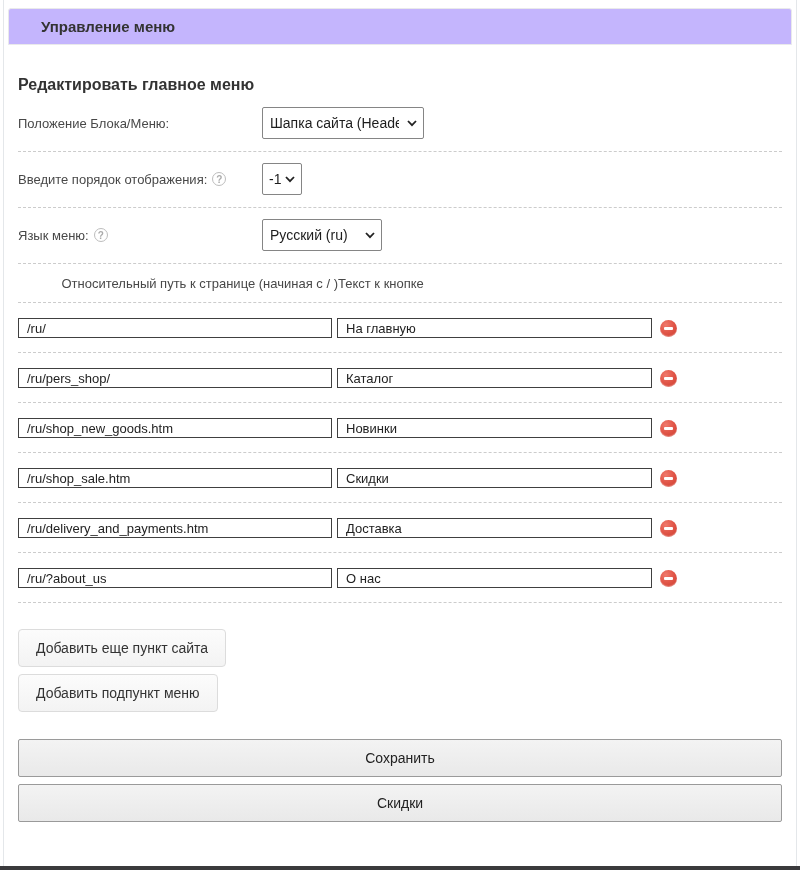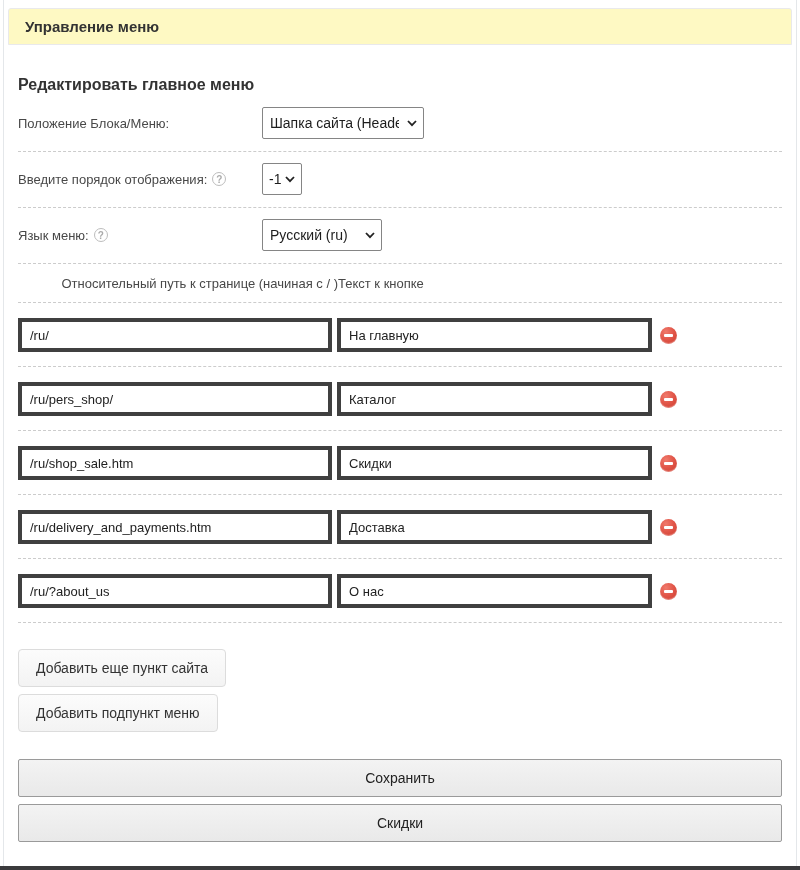--- a/index.html
+++ b/index.html
@@ -9,23 +9,23 @@
     background:#fff; font-family:"Liberation Sans", sans-serif;
     overflow:hidden;
   }
   .panel {
     position:absolute; top:0; left:3px; right:3px; bottom:0;
     border-left:1px solid #e4e7ea; border-right:1px solid #e4e7ea;
     background:#fff;
   }
   .header-bar {
     margin:8px 4px 0 4px; height:37px;
-    background:#fef9c3; border:1px solid #e9e9eb;
+    background:#c4b5fd; border:1px solid #e9e9eb;
     border-radius:3px 3px 0 0;
-    display:flex; align-items:center; padding-left:16px;
+    display:flex; align-items:center; padding-left:32px;
     font-size:15px; font-weight:bold; color:#333;
   }
   .content { padding:0 14px; }
   .section-title {
     margin:31px 0 2px 0; font-size:16px; font-weight:bold; color:#333;
   }
   .form-row {
     display:flex; align-items:center;
     padding:11px 0 12px 0; border-bottom:1px dashed #ccc;
   }
@@ -60,21 +60,21 @@
     border-bottom:1px dashed #ccc; font-size:13px; color:#484848;text-align:right;
   }
   .col-path { width:320px; }
   .col-text { }
 
   .menu-row {
     display:flex; align-items:center;
     padding:15px 0 14px 0; border-bottom:1px dashed #ccc;
   }
   .menu-row input {
-    height:34px; border:4px solid #404040; background:#fff;
+    height:20px; border:1px solid #404040; background:#fff;
     font-size:13px; color:#222; padding:0 8px;
     font-family:"Liberation Sans", sans-serif;
   }
   .inp-path { width:314px; }
   .inp-text { width:315px; margin-left:5px; }
   .del-btn {
     margin-left:8px; width:17px; height:17px; border:none; padding:0;
     border-radius:50%;
     background:radial-gradient(circle at 35% 28%, #f07a6c 0%, #e2574a 45%, #cc3a2b 100%);
     display:flex; align-items:center; justify-content:center;
@@ -183,20 +183,27 @@
     </div>
 
     <div class="menu-row">
       <input class="inp-path" type="text" value="/ru/pers_shop/" style="">
       <input class="inp-text" type="text" value="Каталог" style="">
       <button class="del-btn">
           <span class="minus"></span>
         </button>
     </div>
 
+    <div class="menu-row">
+      <input class="inp-path" type="text" value="/ru/shop_new_goods.htm" style="">
+      <input class="inp-text" type="text" value="Новинки" style="">
+      <button class="del-btn">
+          <span class="minus"></span>
+        </button>
+    </div>
 
     <div class="menu-row">
       <input class="inp-path" type="text" value="/ru/shop_sale.htm" style="">
       <input class="inp-text" type="text" value="Скидки" style="">
       <button class="del-btn">
           <span class="minus"></span>
         </button>
     </div>
 
     <div class="menu-row">

